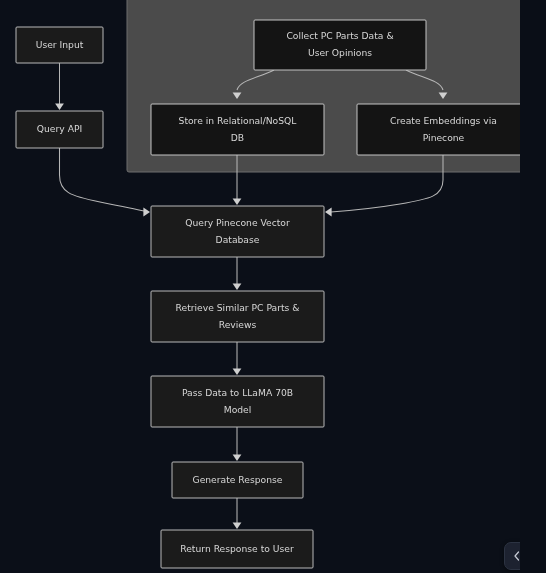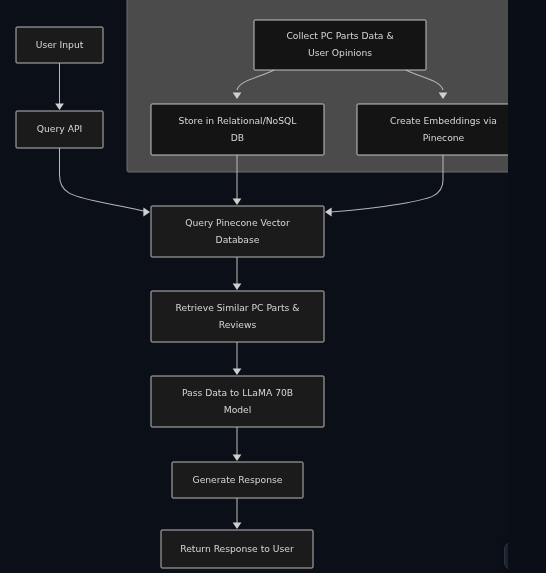--- a/index.html
+++ b/index.html
@@ -8,20 +8,21 @@
     padding: 0;
     background: #0a0e17;
   }
   #app {
     position: relative;
     width: 508px;
     height: 573px;
     background: #0b0f18;
     overflow: hidden;
     font-family: "DejaVu Sans", "Liberation Sans", sans-serif;
+    padding-left: 12px;
   }
   #diagram-svg {
     position: absolute;
     left: 0;
     top: 0;
     width: 546px;
     height: 573px;
     display: block;
   }
   .subgraph-rect {

